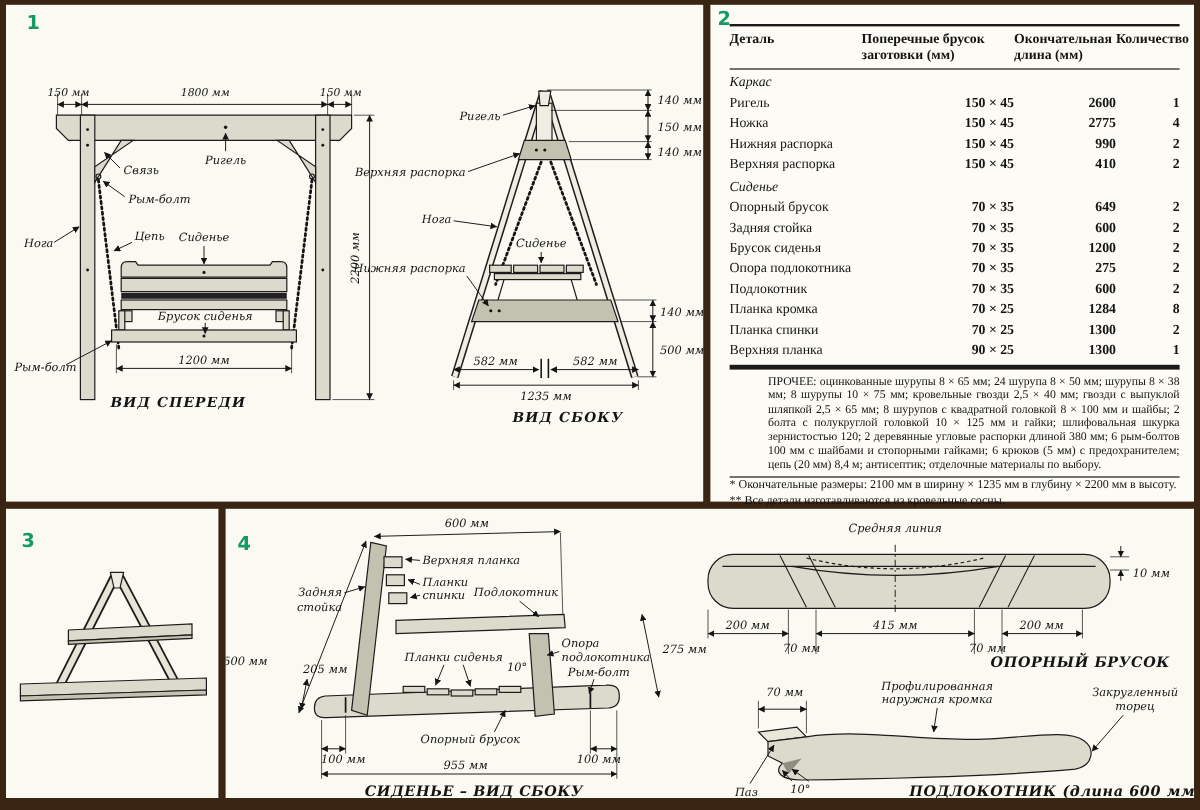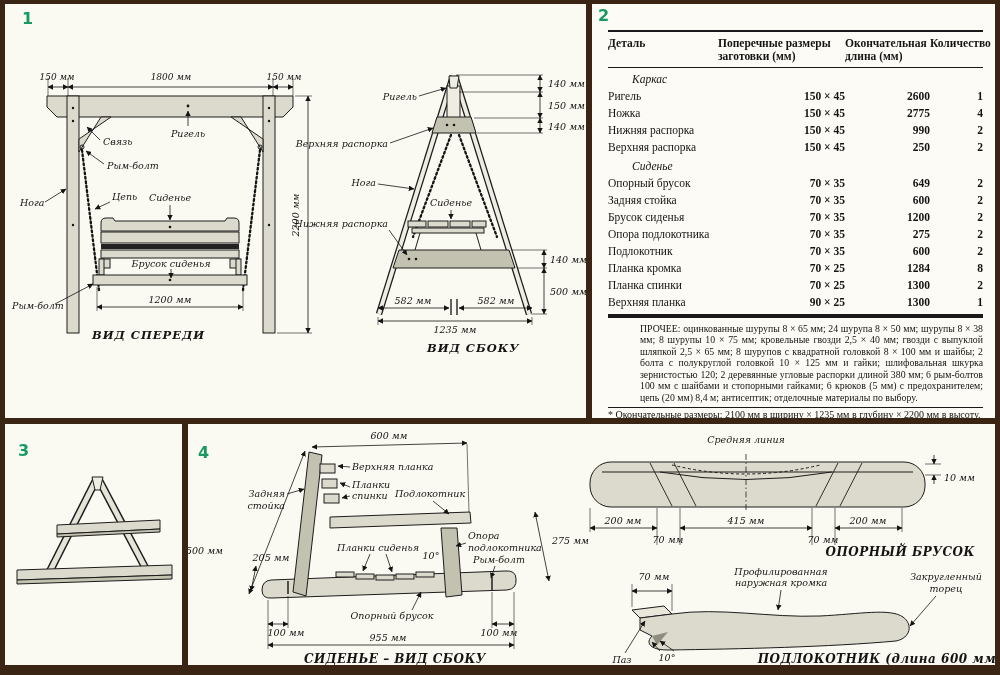--- a/index.html
+++ b/index.html
@@ -22,34 +22,34 @@
   .chain{stroke:#141414;stroke-width:2.3;stroke-dasharray:1.8 2.7;fill:none;stroke-linecap:round;}
   .t{font:italic 9.5px "DejaVu Serif",serif;fill:#141414;}
   .ts{font:italic 9px "DejaVu Serif",serif;fill:#141414;}
   .tc{text-anchor:middle;}
   .te{text-anchor:end;}
   .cap{font:italic 700 11.5px "DejaVu Serif",serif;fill:#141414;letter-spacing:1px;}
   .cap2{font:italic 700 12px "DejaVu Serif",serif;fill:#141414;letter-spacing:.5px;}
   .num{font:700 16px "DejaVu Sans",sans-serif;fill:#169a62;}
   .dot{fill:#141414;}
   
-  .p2 .inner{padding:10px 12px 0 16px;}
+  .p2 .inner{padding:0 12px 0 16px;}
   .pnum{position:absolute;left:6px;top:2px;font:700 16px "DejaVu Sans",sans-serif;color:#169a62;}
   .rule{height:1.5px;background:#1a1a1a;}
   .rule.top{margin-top:16px;}
   .rule.thick{height:3.5px;margin-top:4px;}
   .rule.thin{height:1px;margin-top:4px;}
   .thead{display:grid;grid-template-columns:110px 127px 85px 53px;margin:5px 0 4px 0;
          font:600 11.5px "Liberation Serif",serif;line-height:13px;color:#141414;}
   .trow{display:grid;grid-template-columns:110px 127px 85px 53px;height:17px;
         font:11.5px "Liberation Serif",serif;color:#141414;align-items:center;}
   .trow .cz,.trow .cl,.trow .cq{text-align:right;}
   .trow .cz{font-weight:600;}
   .trow .cl,.trow .cq{font-weight:600;}
-  .sec{font:italic 11.5px "Liberation Serif",serif;height:17px;display:flex;align-items:center;color:#141414;margin-top:2px;margin-left:24px;}
+  .sec{font:italic 11.5px "Liberation Serif",serif;height:17px;display:flex;align-items:center;color:#141414;margin-top:2px;}
   .notes{margin-top:5px;font:9.8px "Liberation Serif",serif;line-height:11.5px;text-align:justify;color:#141414;margin-left:32px;}
   .fn{font:10px "Liberation Serif",serif;line-height:11.8px;color:#141414;margin-top:1px;}
   .fn:first-of-type{margin-top:4px;}
 </style>
 </head>
 <body>
 
 <div class="stage">
 
   <div class="panel p1">
@@ -210,21 +210,21 @@
       </g>
     </svg>
   </div>
 
   <div class="panel p2">
     <div class="pnum">2</div>
     <div class="inner">
       <div class="rule top"></div>
       <div class="thead">
         <div>Деталь</div>
-        <div>Поперечные размеры заготовки (мм)</div>
+        <div>Поперечные брусок заготовки (мм)</div>
         <div>Окончательная длина (мм)</div>
         <div>Количество</div>
       </div>
       <div class="rule"></div>
 
       <div class="sec">Каркас</div>
       <div class="trow">
           <div class="cn">Ригель</div>
           <div class="cz">150 × 45</div>
           <div class="cl">2600</div>
@@ -238,21 +238,21 @@
         </div>
       <div class="trow">
           <div class="cn">Нижняя распорка</div>
           <div class="cz">150 × 45</div>
           <div class="cl">990</div>
           <div class="cq">2</div>
         </div>
       <div class="trow">
           <div class="cn">Верхняя распорка</div>
           <div class="cz">150 × 45</div>
-          <div class="cl">250</div>
+          <div class="cl">410</div>
           <div class="cq">2</div>
         </div>
 
       <div class="sec">Сиденье</div>
       <div class="trow">
           <div class="cn">Опорный брусок</div>
           <div class="cz">70 × 35</div>
           <div class="cl">649</div>
           <div class="cq">2</div>
         </div>

